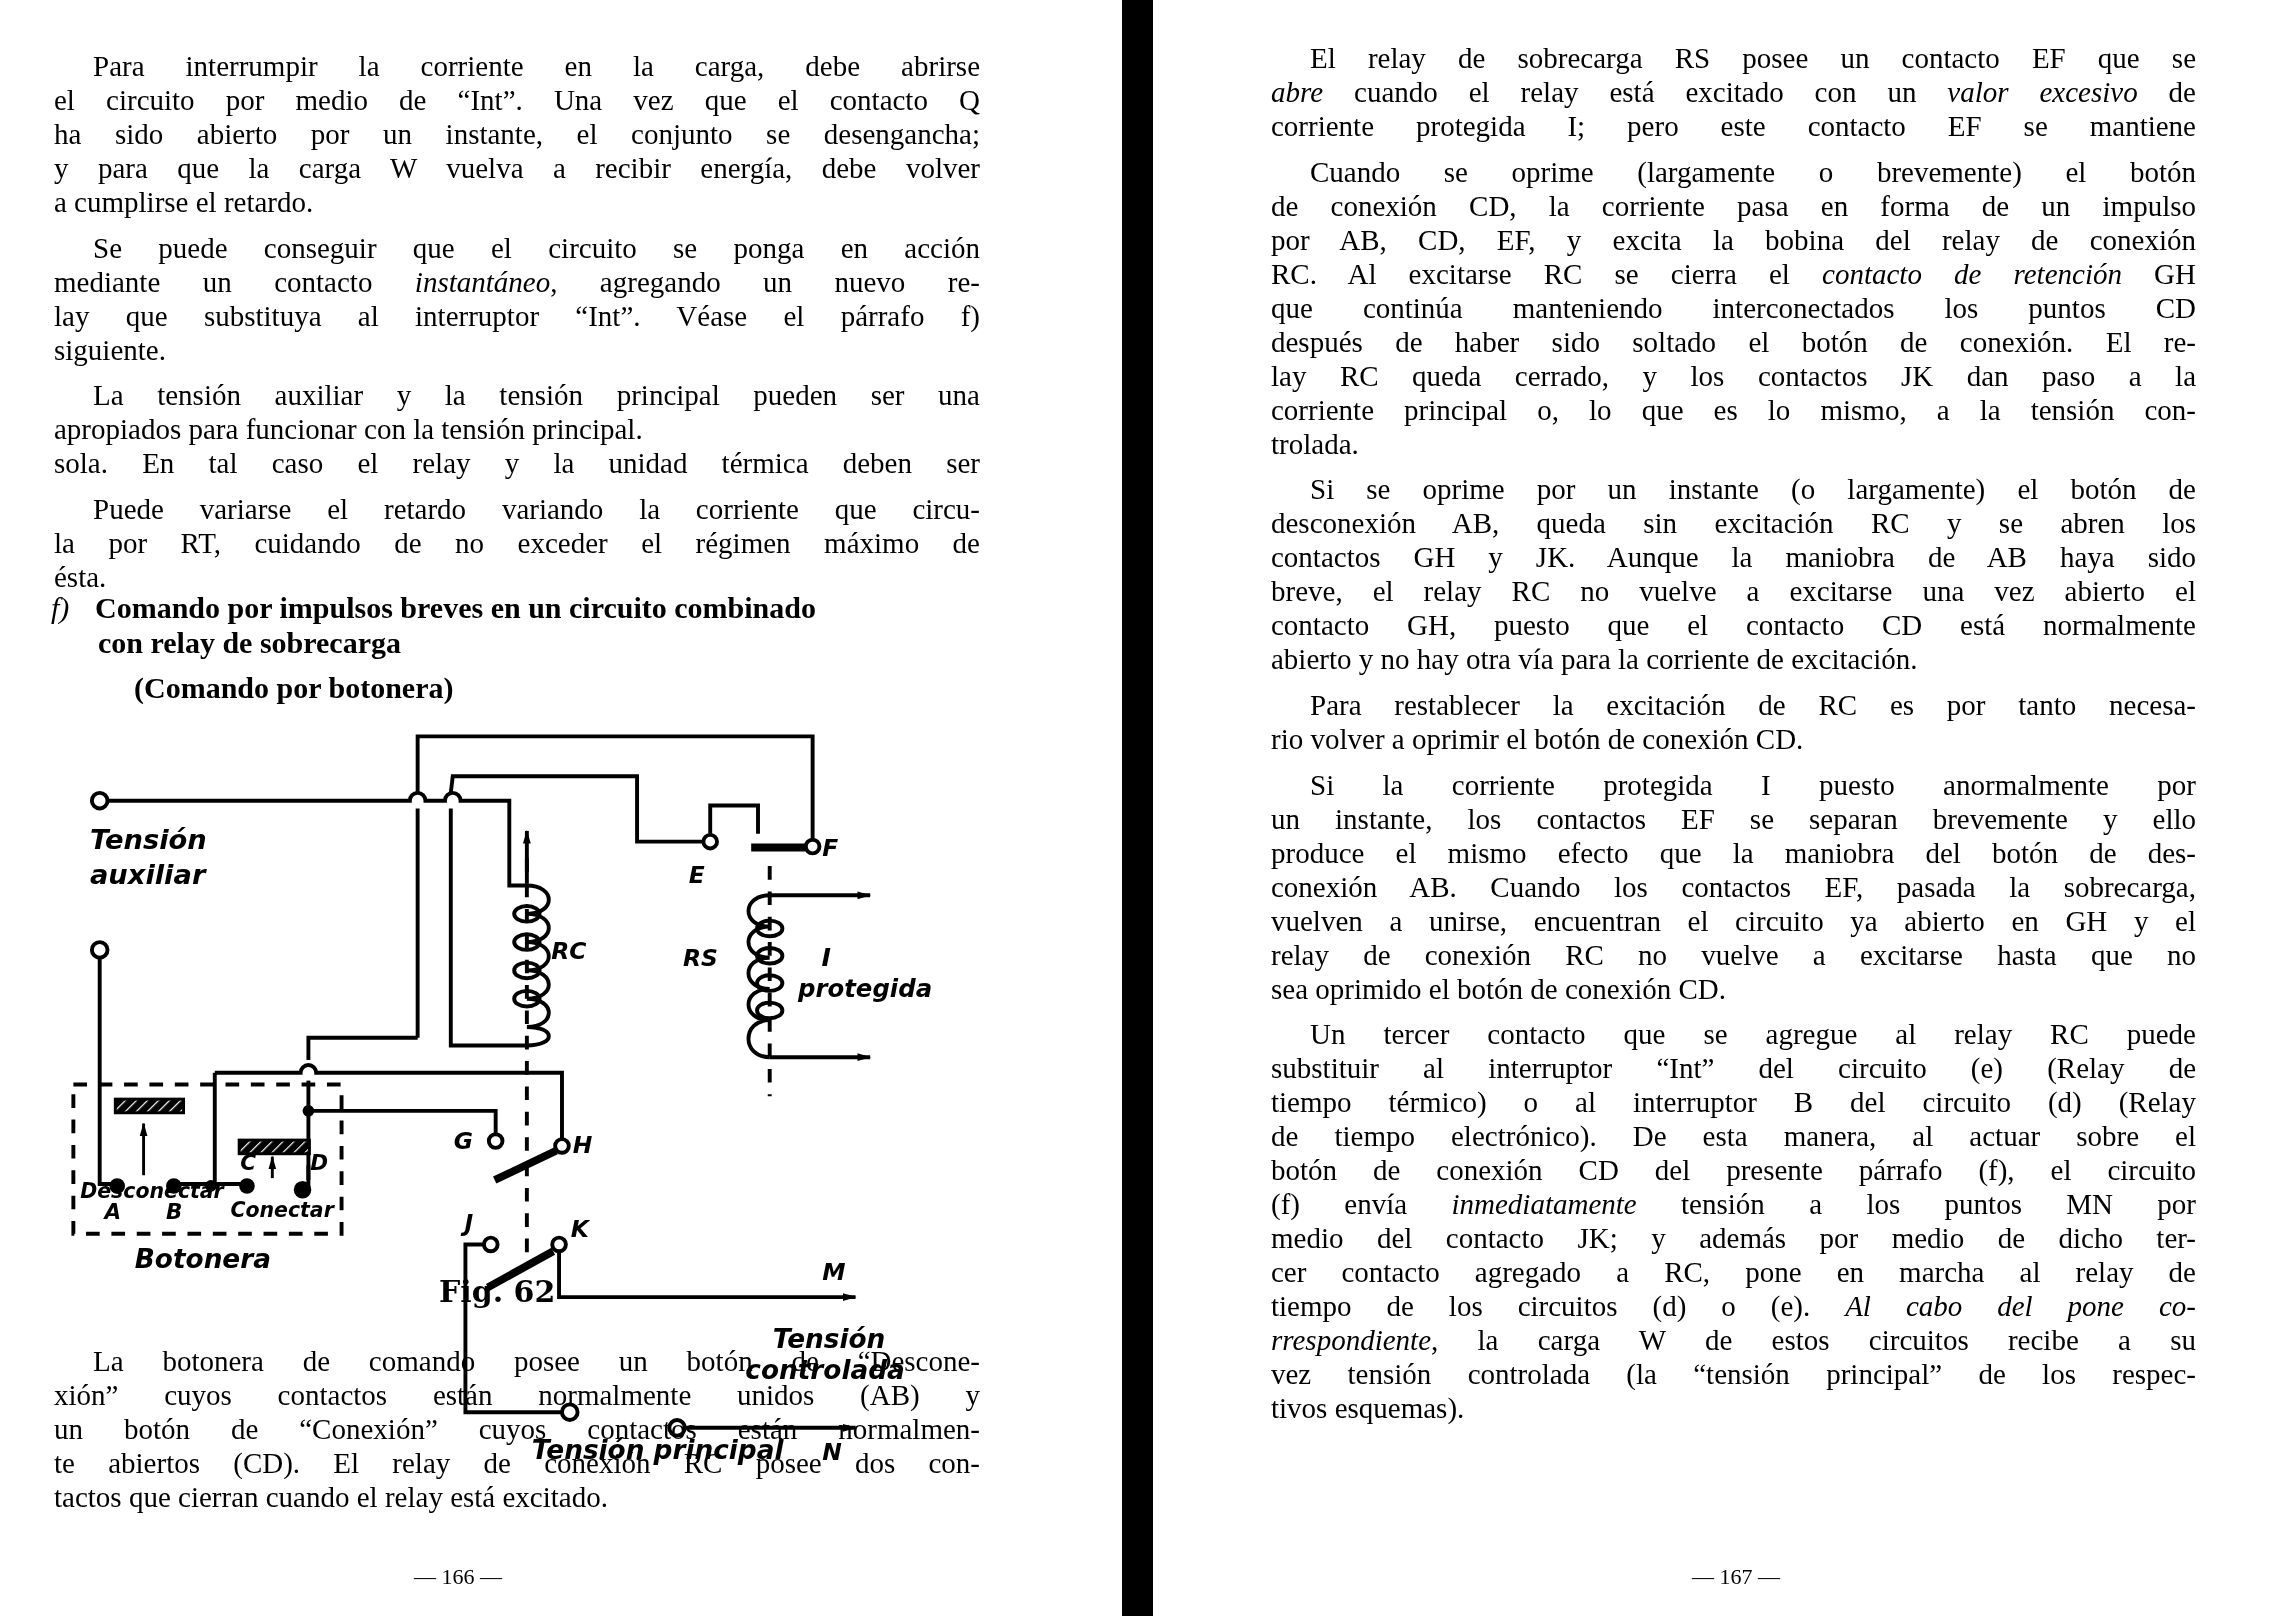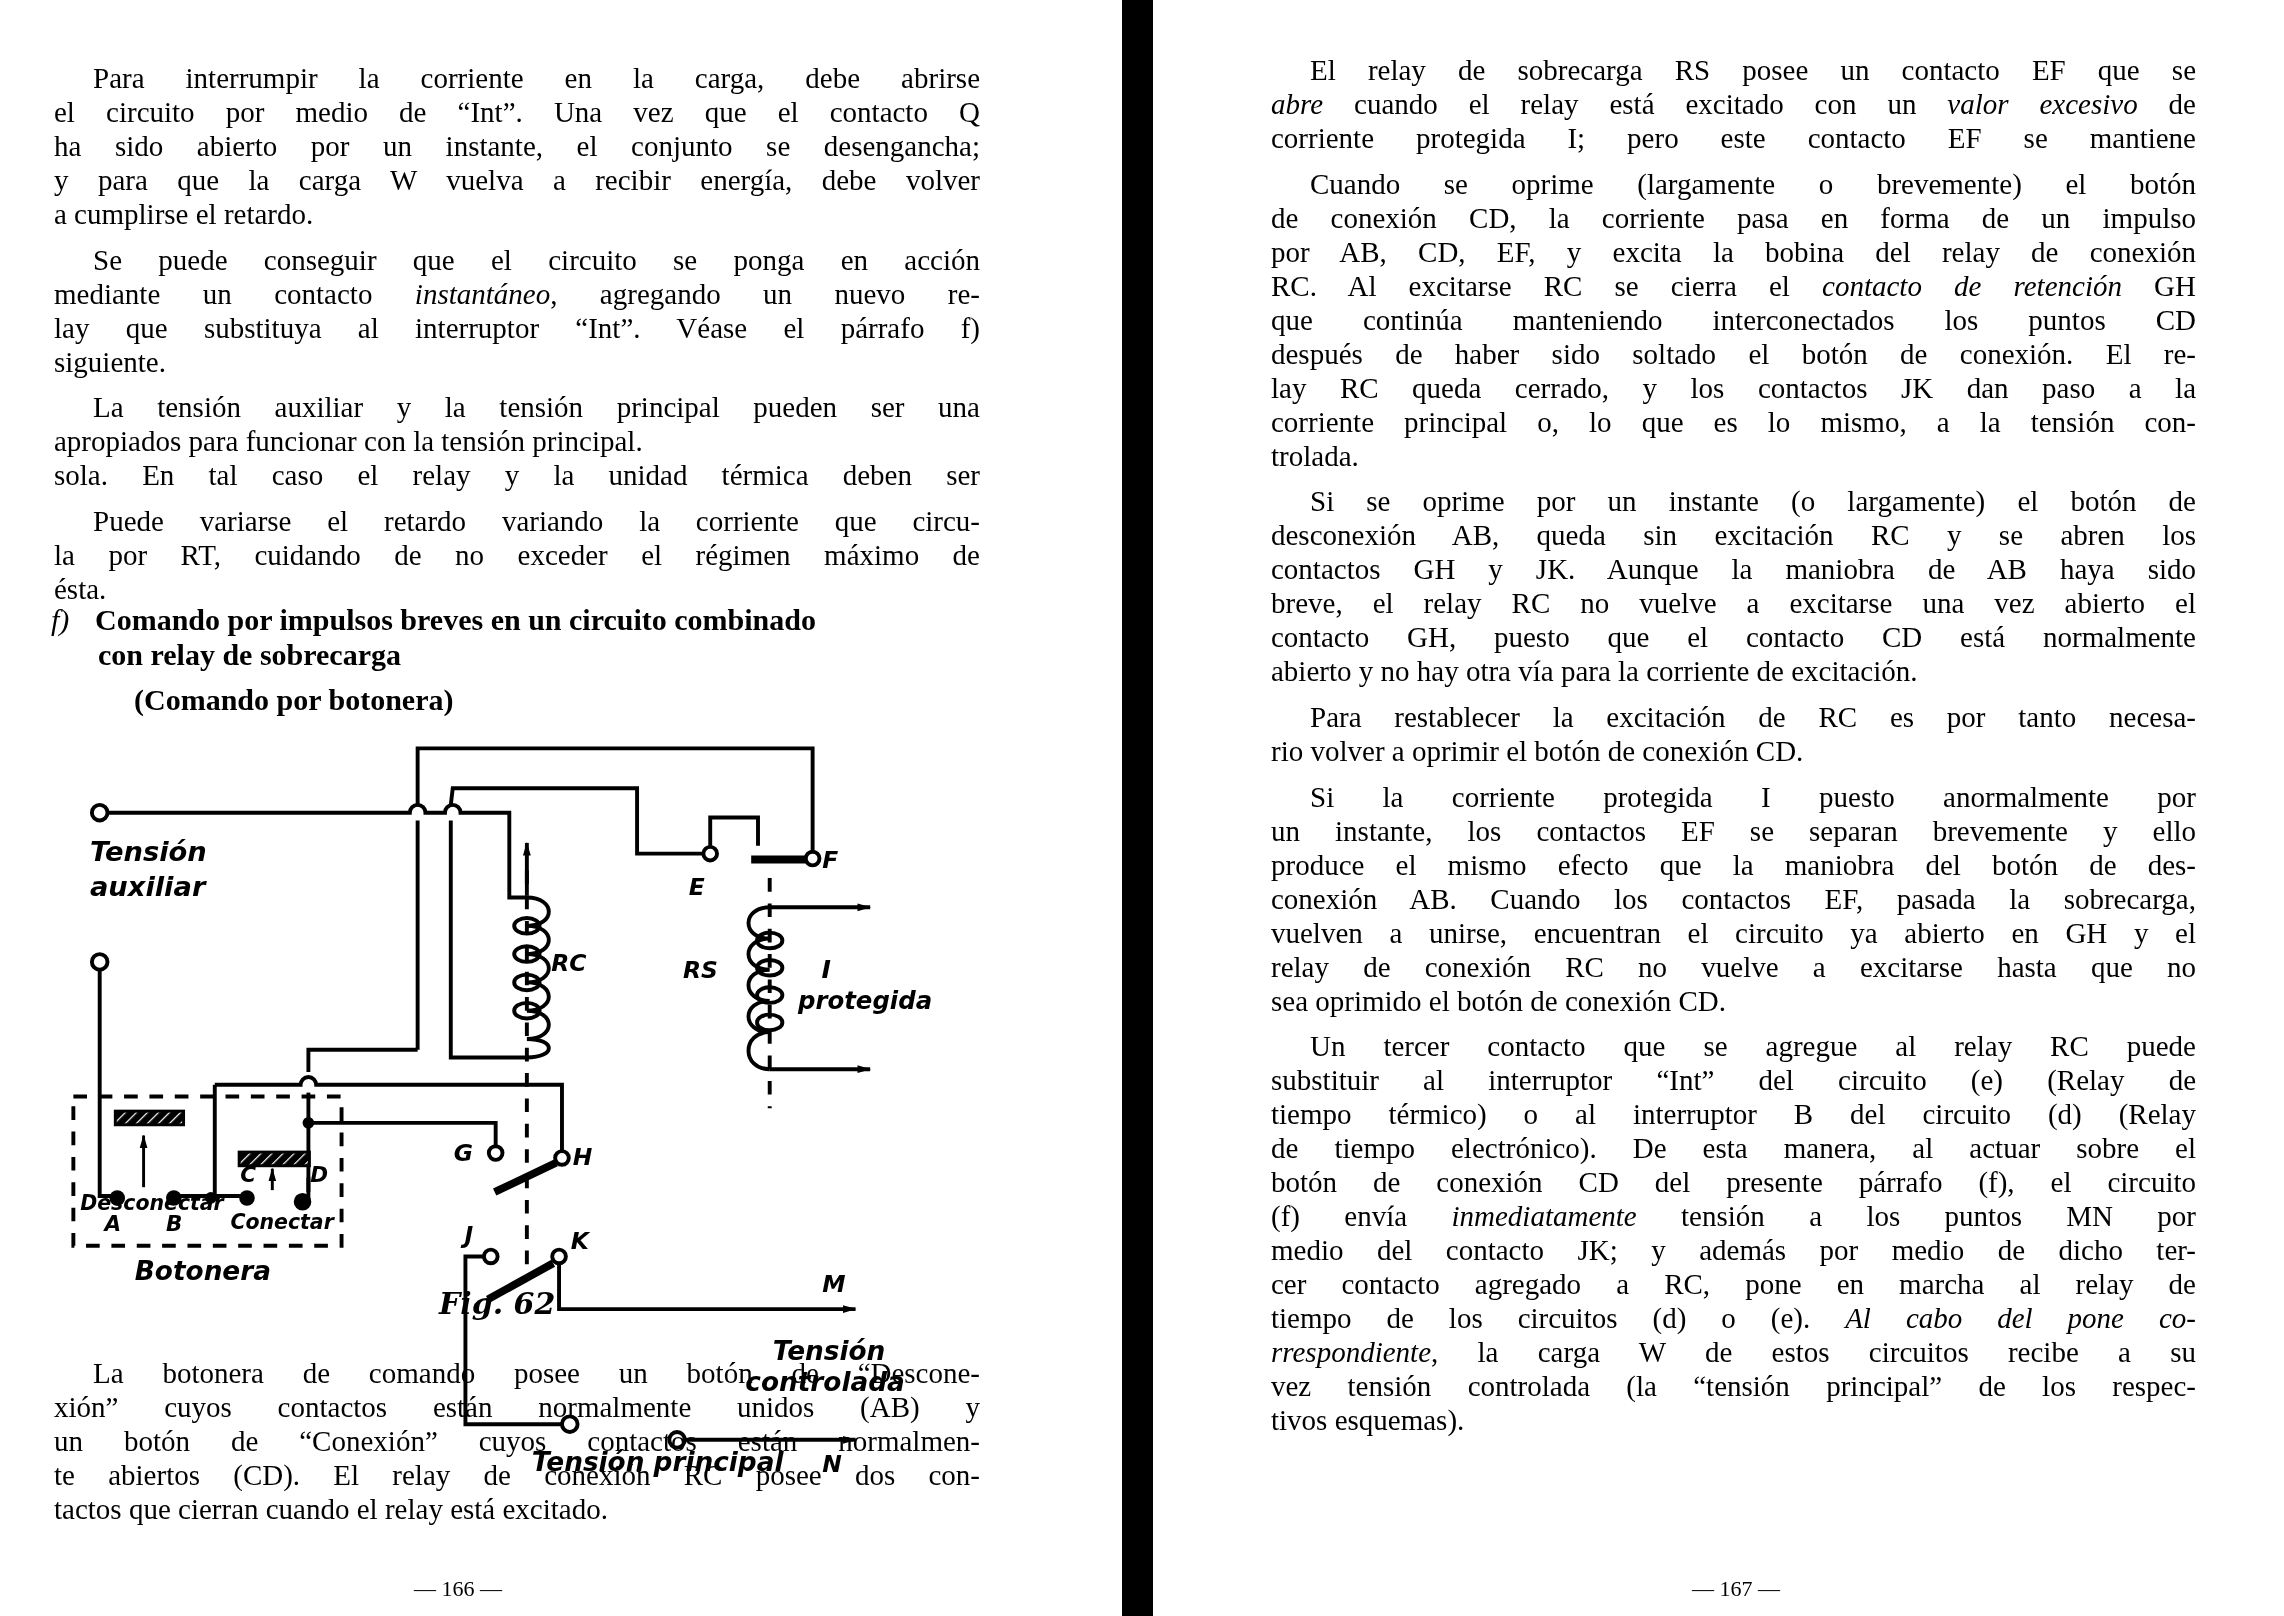--- a/index.html
+++ b/index.html
@@ -1,33 +1,33 @@
 <!DOCTYPE html>
 <html><head>
 <meta charset="utf-8">
 <style>
   html, body { margin: 0; padding: 0; background: #ffffff; }
   body { width: 2284px; height: 1617px; position: relative; overflow: hidden;
          font-family: "Liberation Serif", "DejaVu Serif", serif; color: #000; }
-  .page { position: absolute; top: 12px; height: 1187px; }
+  .page { position: absolute; top: 0; height: 1187px; }
   #page-left { left: 0; width: 1122px; }
   #page-right { left: 1151px; width: 1133px; }
   .binding { position: absolute; left: 1122px; top: 0; width: 31px; height: 1617px;
              background: #000; }
   .col { position: absolute; font-size: 29px; line-height: 34px; }
   .line { display: block; white-space: nowrap; text-align: justify; text-align-last: justify;
           height: 34px; overflow: visible; }
   .line.last { text-align-last: left; }
   .line.indent { padding-left: 39px; }
   .gap { height: 11.7px; }
   .it { font-style: italic; }
   .heading { position: absolute; font-weight: bold; font-size: 30px; line-height: 35px; }
   .page-number { position: absolute; font-size: 22px; font-weight: normal; }
   svg text { font-family: "DejaVu Sans", sans-serif; font-style: italic; font-weight: bold; }
-  .figlabel { position: absolute; font-family: "DejaVu Serif", serif; font-weight: bold; font-size: 30px; font-style: italic; }
+  .figlabel { position: absolute; font-family: "DejaVu Serif", serif; font-weight: bold; font-size: 30px; }
 </style>
 </head>
 <body>
 
 <div class="page" id="page-left">
 
   <div class="col" id="left-col-top" style="left:54px; top:49px; width:926px;">
       <div>
         <span class="line indent">Para interrumpir la corriente en la carga, debe abrirse</span>
         <span class="line">el circuito por medio de “Int”. Una vez que el contacto Q</span>

